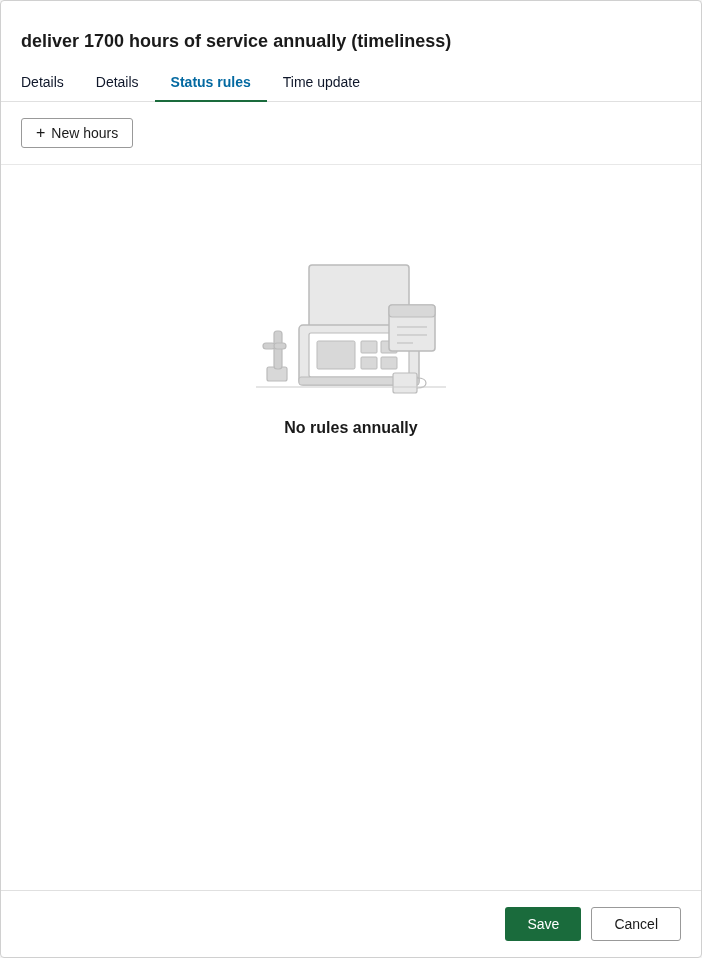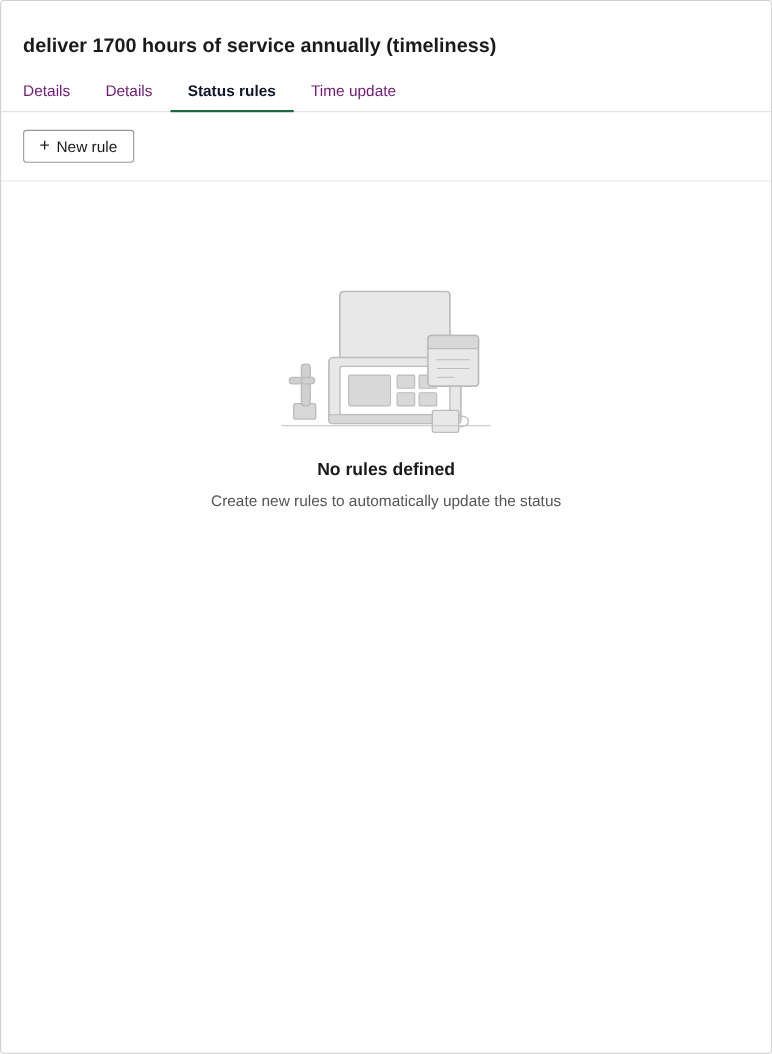--- a/index.html
+++ b/index.html
@@ -53,29 +53,29 @@
     .tabs {
       display: flex;
       border-bottom: 1px solid #e0e0e0;
       padding: 0 20px;
       margin-top: 12px;
       gap: 0;
     }
     .tab {
       padding: 10px 16px;
       font-size: 14px;
-      color: #701a75;
+      color: #0f172a;
       cursor: pointer;
       border-bottom: 2px solid transparent;
       margin-bottom: -1px;
       white-space: nowrap;
     }
     .tab:first-child { padding-left: 0; }
     .tab.active {
-      color: #0f172a;
+      color: #0369a1;
       border-bottom: 2px solid #1a6b3c;
       font-weight: 600;
     }
     .toolbar {
       padding: 16px 20px;
       border-bottom: 1px solid #e8e8e8;
     }
     .new-rule-btn {
       display: flex;
       align-items: center;
@@ -175,21 +175,21 @@
   <div class="tabs">
     <div class="tab">Details</div>
     <div class="tab">Details</div>
     <div class="tab active">Status rules</div>
     <div class="tab">Time update</div>
   </div>
 
   <div class="toolbar">
     <button class="new-rule-btn">
       <span class="plus">+</span>
-      <span>New rule</span>
+      <span>New hours</span>
     </button>
   </div>
 
   <div class="content-area">
 
     <div class="empty-illustration">
       <svg class="illustration-svg" width="220" height="170" viewBox="0 0 220 170" fill="none" xmlns="http://www.w3.org/2000/svg">
 
         <rect x="68" y="40" width="100" height="76" rx="3" fill="#e8e8e8" stroke="#bbb" stroke-width="1.5"></rect>
 
@@ -219,17 +219,20 @@
         <line x1="156" y1="110" x2="186" y2="110" stroke="#bbb" stroke-width="1"></line>
         <line x1="156" y1="118" x2="172" y2="118" stroke="#bbb" stroke-width="1"></line>
 
         <rect x="152" y="148" width="24" height="20" rx="2" fill="#e8e8e8" stroke="#bbb" stroke-width="1.2"></rect>
         <path d="M176 153 Q185 153 185 158 Q185 163 176 163" stroke="#bbb" stroke-width="1.2" fill="none"></path>
 
         <line x1="15" y1="162" x2="205" y2="162" stroke="#ccc" stroke-width="1.2"></line>
       </svg>
     </div>
 
-    <p class="empty-title">No rules defined</p>
-    <p class="empty-subtitle">Create new rules to automatically update the status</p>
-  </div>
-
+    <p class="empty-title">No rules annually</p>
+  </div>
+
+  <div class="modal-footer">
+    <button class="btn-save">Save</button>
+    <button class="btn-cancel">Cancel</button>
+  </div>
 </div>
 
 </body></html>

